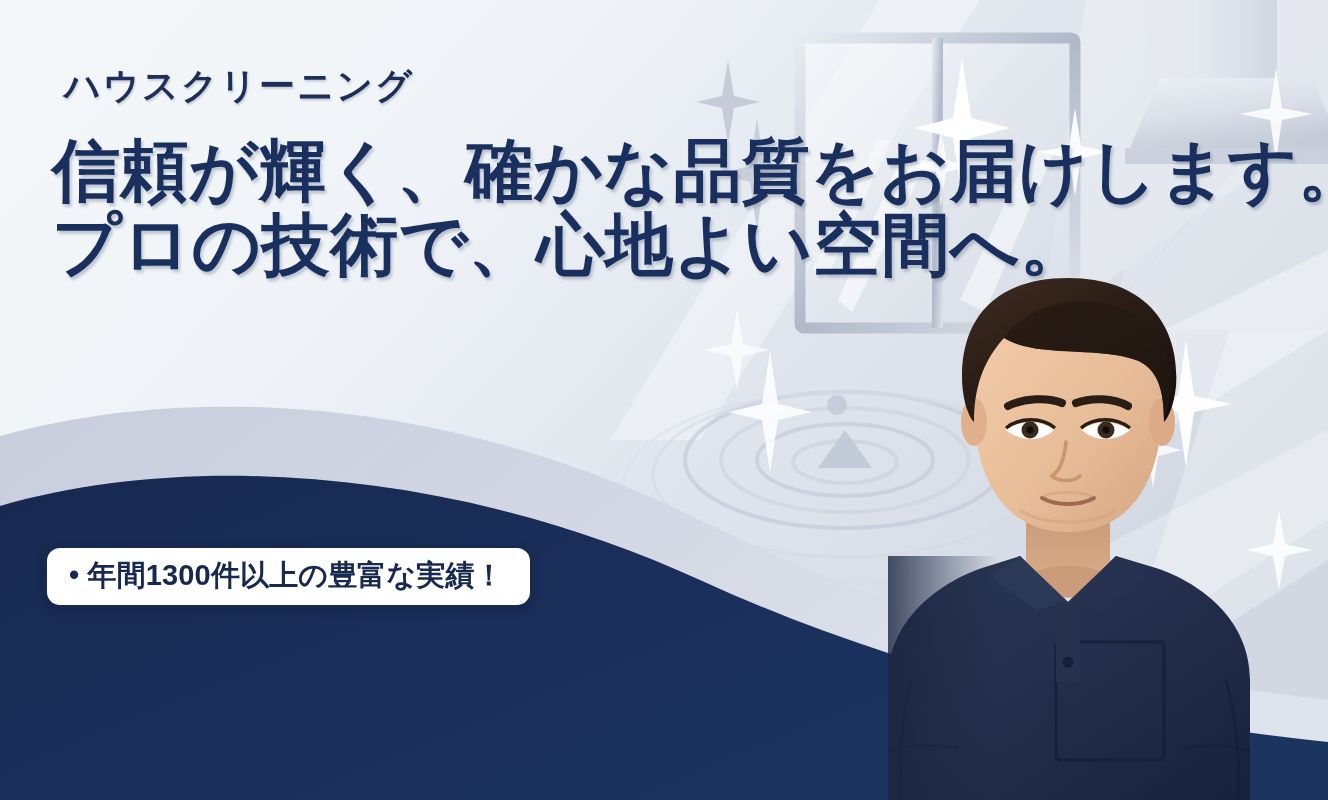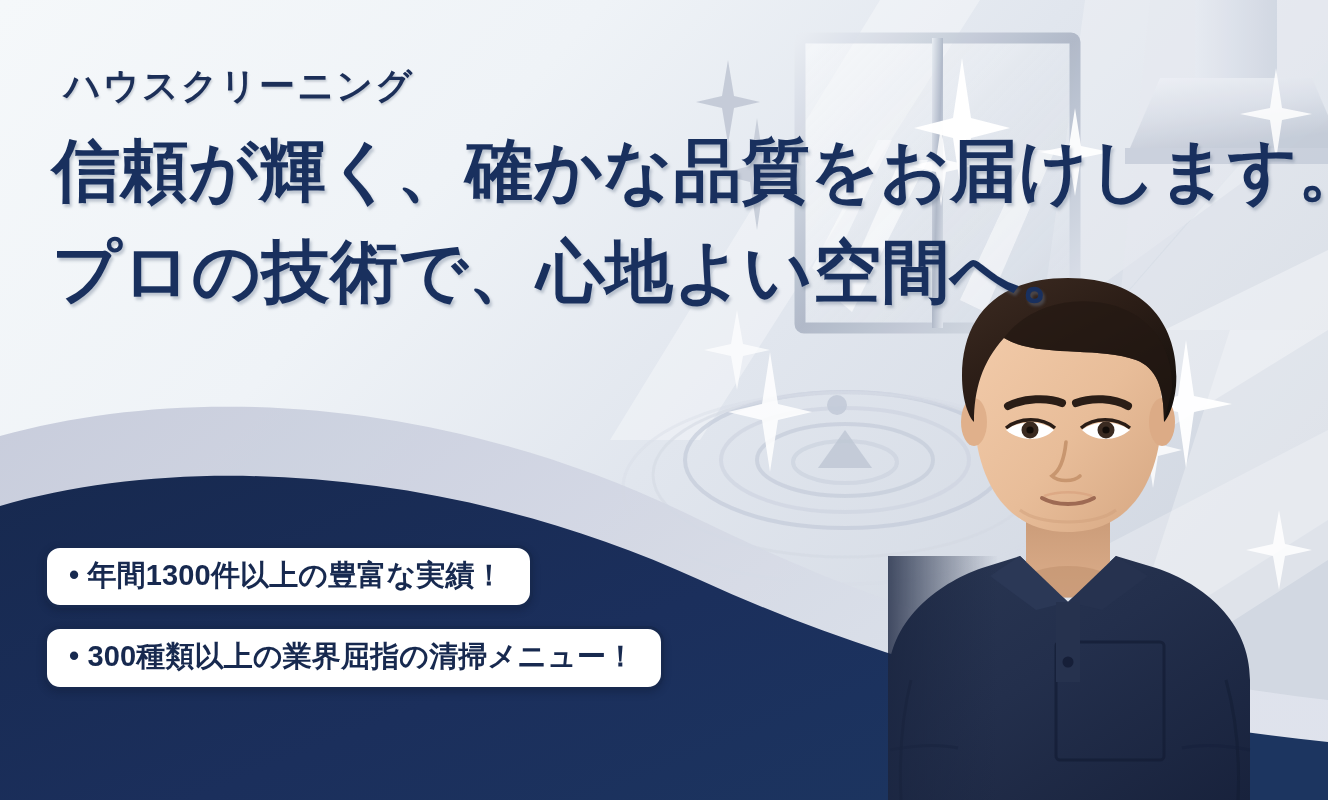--- a/index.html
+++ b/index.html
@@ -77,21 +77,21 @@
   .headline-line {
     display: block;
     font-size: 68px;
     line-height: 1.08;
     font-weight: 700;
     letter-spacing: 0.005em;
     color: #19305e;
     text-shadow: 2px 3px 3px rgba(110,125,148,0.40);
     white-space: nowrap;
   }
-  .headline-line + .headline-line { margin-top: 28px; }
+  .headline-line + .headline-line { margin-top: 6px; font-family: Liberation Mono, monospace; }
 
   .pill-stack {
     position: absolute;
     left: 44px;
     top: 545px;
     display: flex;
     flex-direction: column;
     gap: 18px;
     align-items: flex-start;
     text-align: center;
@@ -318,17 +318,16 @@
 
     <div class="eyebrow">ハウスクリーニング</div>
 
     <div class="headline">
       <span class="headline-line">信頼が輝く、確かな品質をお届けします。</span>
       <span class="headline-line">プロの技術で、心地よい空間へ。</span>
     </div>
 
     <div class="pill-stack">
       <div class="pill">• 年間1300件以上の豊富な実績！</div>
-      <div class="pill">• 300種類以上の業界屈指の清掃メニュー！</div>
     </div>
 
   </div>
 </div>
 
 </body></html>

